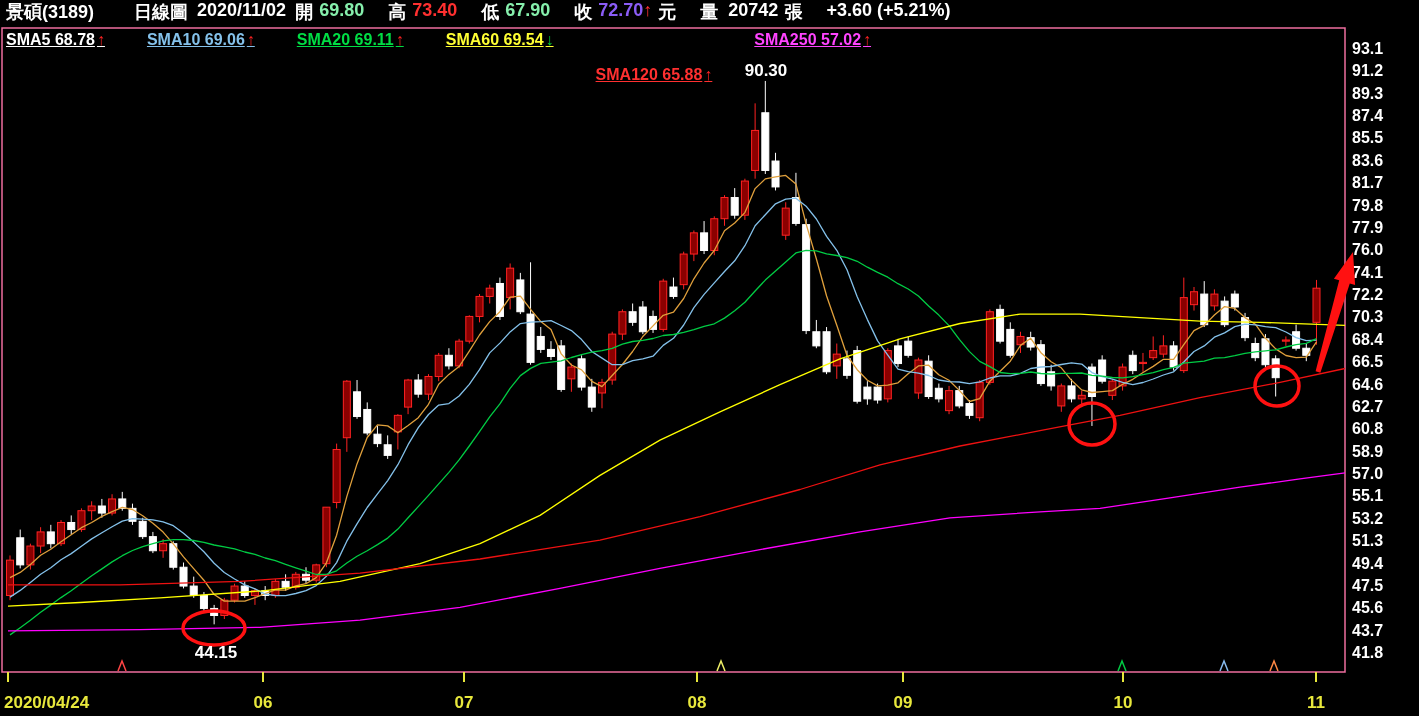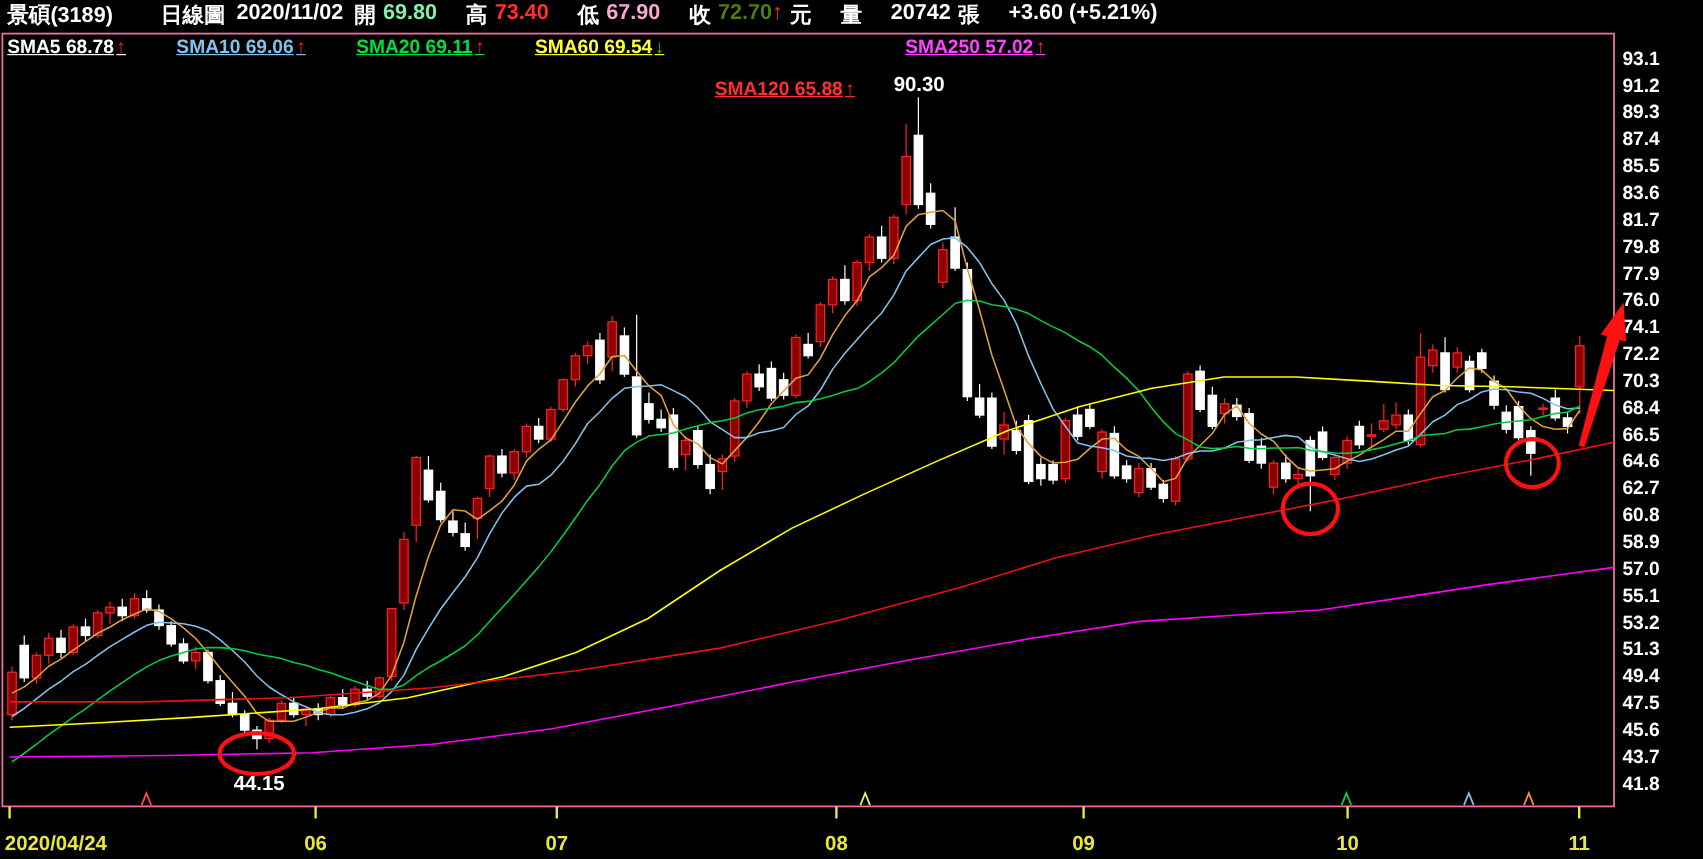--- a/index.html
+++ b/index.html
@@ -1,43 +1,43 @@
 <!DOCTYPE html>
 <html><head>
 <meta charset="utf-8">
 <style>
   html,body{margin:0;padding:0;background:#000;}
   body{width:1419px;height:716px;position:relative;overflow:hidden;
        font-family:"Liberation Sans",sans-serif;-webkit-font-smoothing:antialiased;}
   #header{position:absolute;left:0;top:0;width:1419px;height:28px;display:flex;
           align-items:flex-start;font-weight:bold;font-size:18px;color:#fff;white-space:nowrap;}
   #header span{display:inline-block;}
-  .ml6{margin-left:6px}.ml10{margin-left:24px}.ml20{margin-left:9px}.ml24{margin-left:24px}.ml40{margin-left:40px}
+  .ml6{margin-left:6px}.ml10{margin-left:10px}.ml20{margin-left:9px}.ml24{margin-left:24px}.ml40{margin-left:40px}
   #legend{position:absolute;left:6px;top:31px;height:20px;display:flex;gap:42px;
           font-weight:bold;font-size:16px;white-space:nowrap;z-index:3;}
   #legend .li{text-decoration:underline;cursor:default;}
   #legend .ar{margin-left:2px;}
   #chartwrap{position:absolute;left:0;top:0;width:1419px;height:716px;}
   svg text{font-family:"Liberation Sans",sans-serif;font-weight:bold;}
 </style>
 </head>
 <body>
 
 <div id="header">
   <span class="ml6">景碩(3189)</span>
   <span class="ml40">日線圖</span>
   <span class="ml20">2020/11/02</span>
   <span class="ml20">開</span>
   <span class="ml6" style="color: #86efac;">69.80</span>
   <span class="ml24">高</span>
   <span class="ml6" style="color: rgb(255, 48, 48);">73.40</span>
   <span class="ml24">低</span>
-  <span class="ml6" style="color: #f9a8d4;">67.90</span>
+  <span class="ml6" style="color: #86efac;">67.90</span>
   <span class="ml24">收</span>
-  <span class="ml6" style="color: #4d7c0f;">72.70</span>
+  <span class="ml6" style="color: #8b5cf6;">72.70</span>
   <span style="color: rgb(255, 48, 48);">↑</span>
   <span class="ml6">元</span>
   <span class="ml24">量</span>
   <span class="ml10">20742</span>
   <span class="ml6">張</span>
   <span class="ml24">+3.60 (+5.21%)</span>
 </div>
 
 <div id="legend">
   <span class="li" style="color: rgb(255, 255, 255); text-decoration-color: rgb(255, 255, 255);"><span>SMA5 68.78</span><span class="ar" style="color: rgb(255, 34, 34);">↑</span></span>

